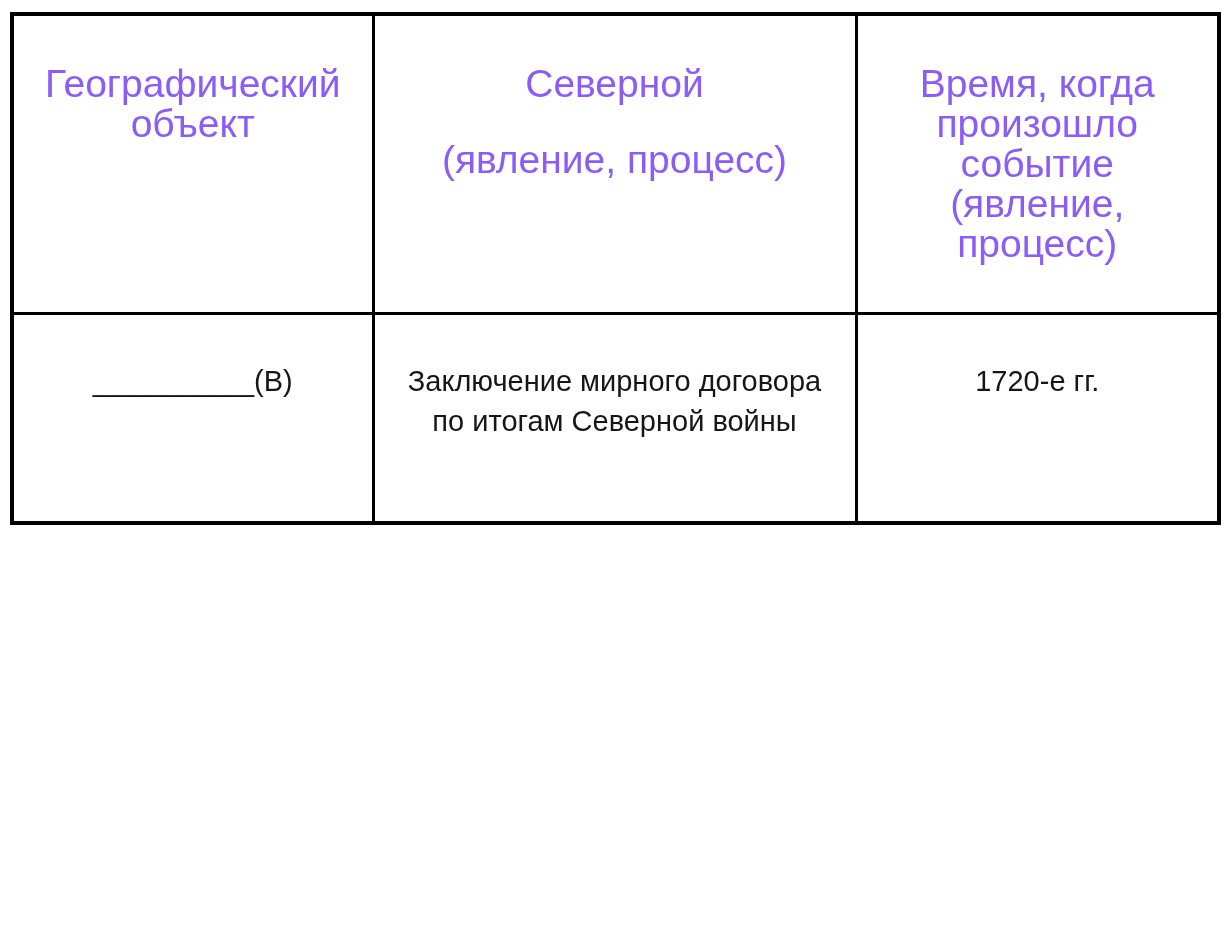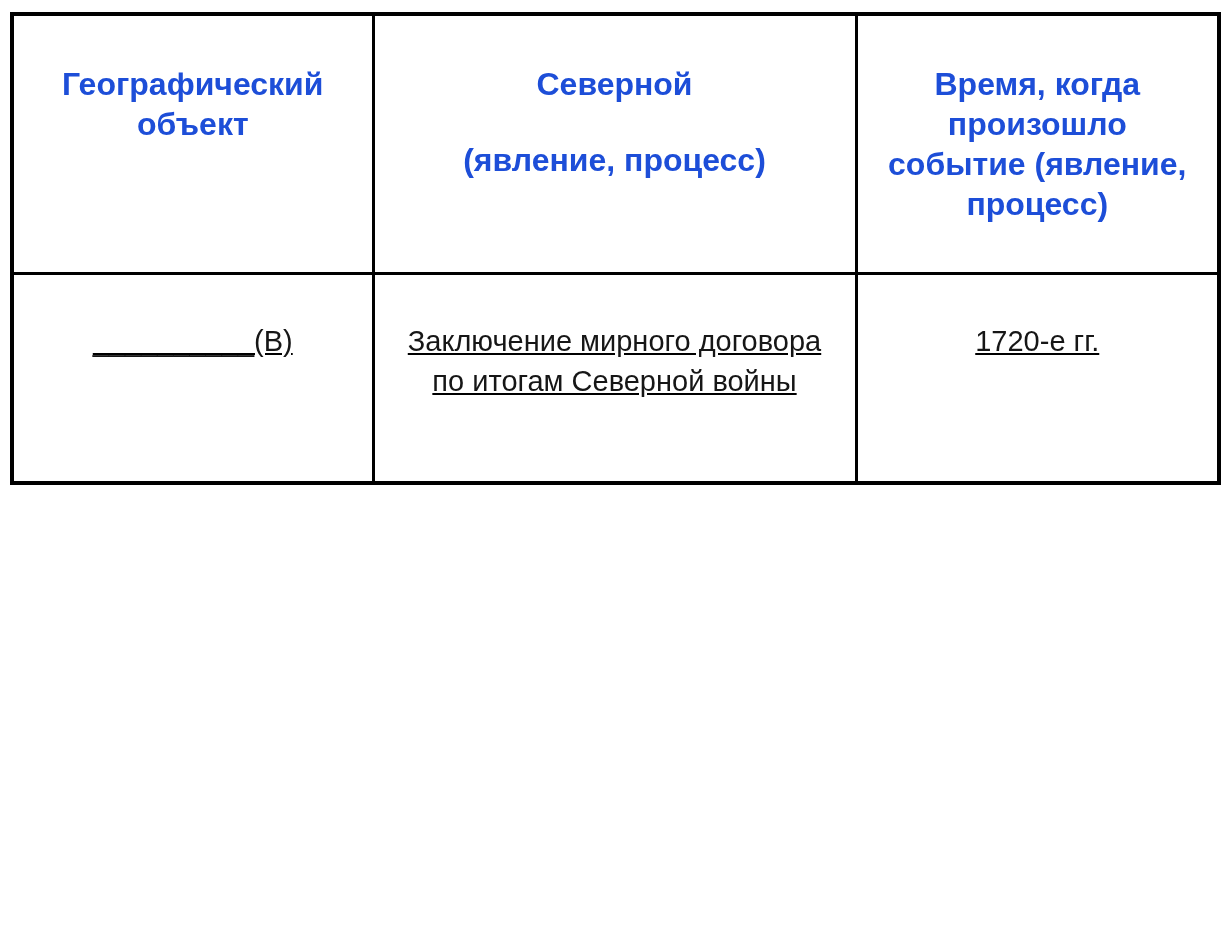--- a/index.html
+++ b/index.html
@@ -32,43 +32,43 @@
     vertical-align: baseline;
     text-align: center;
     background: #ffffff;
   }
   
   col.c1 { width: 361px; }
   col.c2 { width: 483px; }
   col.c3 { width: 363px; }
   
   table.grid th {
-    font-weight: 700;
-    font-size: 32px;
+    font-weight: 400;
+    font-size: 39px;
     line-height: 40px;
-    color: #1d4ed8;
+    color: #8b5cf6;
     padding: 48px 30px 48px 30px;
   }
   th.col-event   { padding-left: 45px; padding-right: 45px; }
   th.col-time    { padding-left: 40px; padding-right: 40px; }
   .header-subtitle { margin-top: 36px; }
   
   table.grid td {
     font-weight: 400;
     font-size: 29px;
     line-height: 40px;
     color: #161616;
     padding: 46px 30px 42px 30px;
   }
   td.col-event { padding-left: 45px; padding-right: 45px; }
   td.col-time  { padding-left: 40px; padding-right: 40px; }
   
   tr.row-header { height: 244px; }
   tr.row-1 { height: 171px; }
-  tr.row-2 { height: 209px; text-decoration: underline; }
+  tr.row-2 { height: 209px; }
   tr.row-3 { height: 127px; }
   tr.row-4 { height: 131px; }
 </style>
 </head>
 <body>
 
 <div class="page">
   <table class="grid">
     <colgroup>
       <col class="c1">

